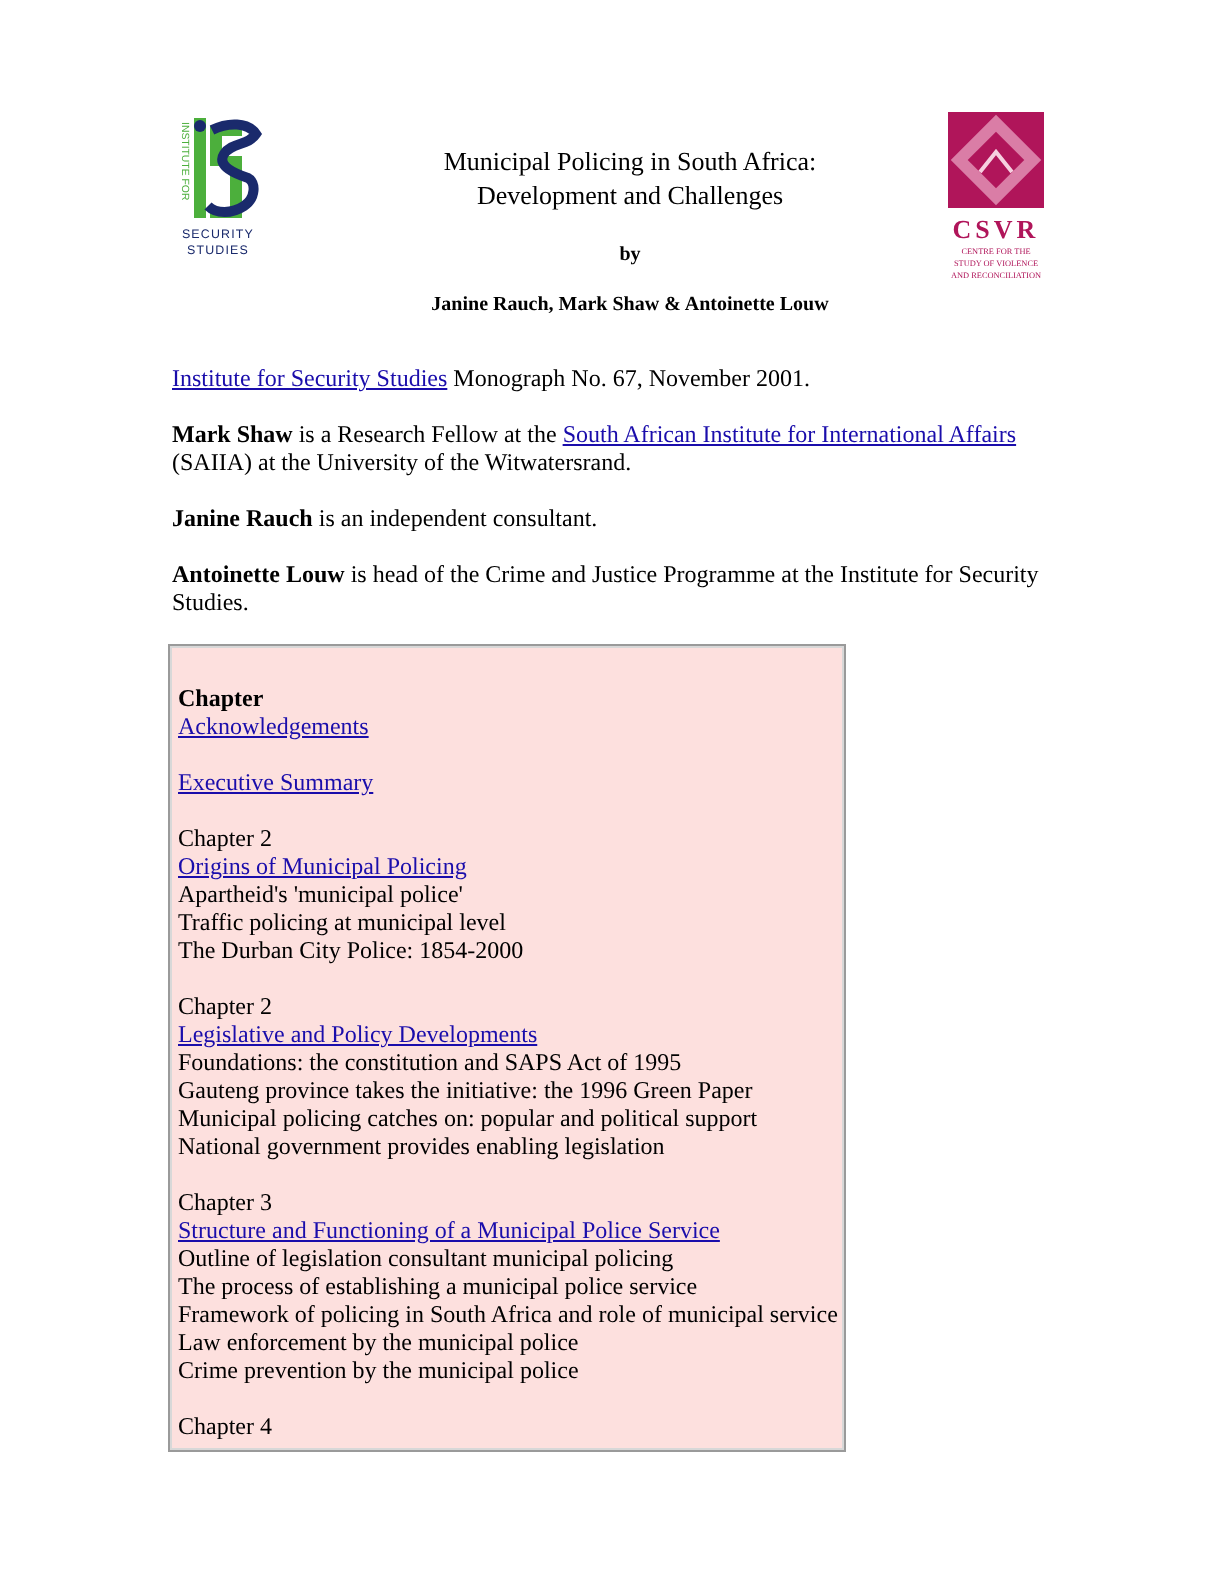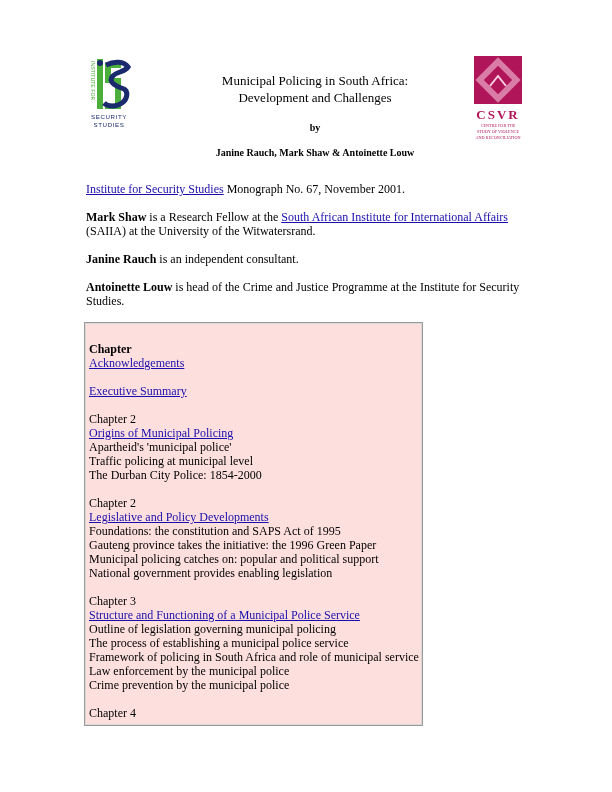--- a/index.html
+++ b/index.html
@@ -174,21 +174,21 @@
     <div class="line">Chapter 2</div>
     <div class="line"><a href="#">Legislative and Policy Developments</a></div>
     <div class="line">Foundations: the constitution and SAPS Act of 1995</div>
     <div class="line">Gauteng province takes the initiative: the 1996 Green Paper</div>
     <div class="line">Municipal policing catches on: popular and political support</div>
     <div class="line">National government provides enabling legislation</div>
     <div class="gap"></div>
 
     <div class="line">Chapter 3</div>
     <div class="line"><a href="#">Structure and Functioning of a Municipal Police Service</a></div>
-    <div class="line">Outline of legislation governing municipal policing</div>
+    <div class="line">Outline of legislation consultant municipal policing</div>
     <div class="line">The process of establishing a municipal police service</div>
     <div class="line">Framework of policing in South Africa and role of municipal service</div>
     <div class="line">Law enforcement by the municipal police</div>
     <div class="line">Crime prevention by the municipal police</div>
     <div class="gap"></div>
 
     <div class="line">Chapter 4</div>
   </div>
 </div>
 

